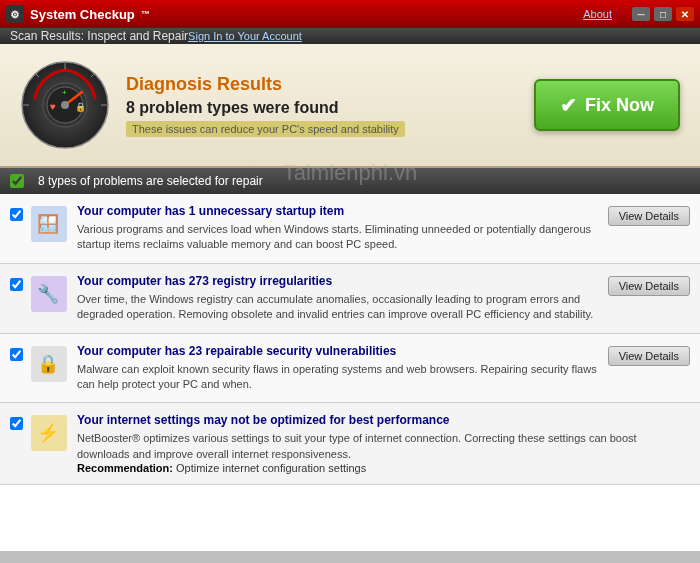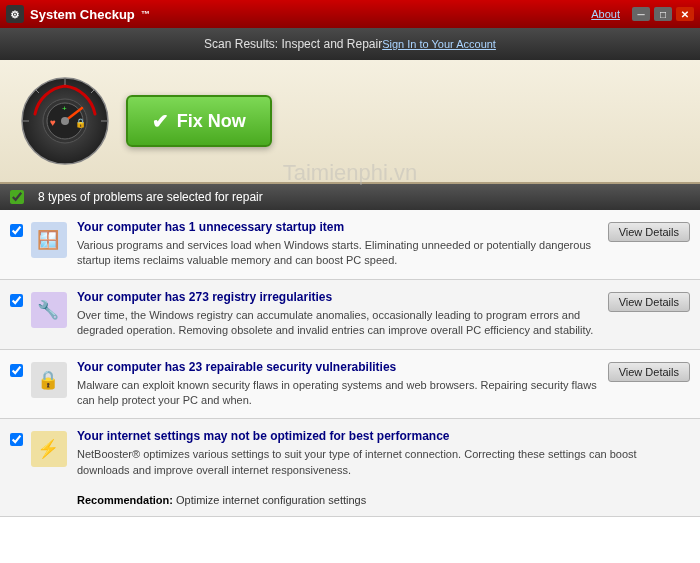--- a/index.html
+++ b/index.html
@@ -32,42 +32,42 @@
     .title-bar-right {
       display: flex;
       align-items: center;
       gap: 4px;
     }
     .title-about {
       color: #aad4ff;
       font-size: 11px;
       text-decoration: underline;
       cursor: pointer;
-      margin-right: 8px;
+      margin-right: 16px;
     }
     .win-btn {
       width: 18px; height: 14px;
       display: flex; align-items: center; justify-content: center;
       font-size: 10px;
       border-radius: 2px;
       cursor: pointer;
       color: white;
       font-weight: bold;
     }
     .win-btn-min { background: #666; }
     .win-btn-max { background: #666; }
     .win-btn-close { background: #cc2200; }
 
     
     .sub-header {
       background: linear-gradient(to bottom, #4a4a4a, #2a2a2a);
-      height: 32px;
-      display: flex;
-      align-items: center;
-      justify-content: center;
+      height: 16px;
+      display: flex;
+      align-items: center;
+      justify-content: flex-start;
       padding: 0 10px;
     }
     .sub-header-title {
       color: #e0e0e0;
       font-size: 12px;
     }
     .sign-in-link {
       color: #aad4ff;
       font-size: 11px;
       text-decoration: underline;
@@ -215,21 +215,21 @@
       padding: 3px 10px;
       font-size: 11px;
       cursor: pointer;
       color: #222;
       white-space: nowrap;
     }
 
     .recommendation {
       font-size: 11px;
       color: #333;
-      margin-top: 16px;
+      margin-top: 0;
     }
     .recommendation strong {
       font-weight: bold;
       color: #000;
     }
 
     
     .problems-list::-webkit-scrollbar { width: 14px; }
     .problems-list::-webkit-scrollbar-track { background: #e0e0e0; }
     .problems-list::-webkit-scrollbar-thumb { background: #aaa; border: 1px solid #888; border-radius: 2px; }
@@ -296,20 +296,25 @@
       <g stroke="#888" stroke-width="1">
         <line x1="45" y1="3" x2="45" y2="9"></line>
         <line x1="75" y1="13" x2="71" y2="17"></line>
         <line x1="87" y1="45" x2="81" y2="45"></line>
         <line x1="3" y1="45" x2="9" y2="45"></line>
         <line x1="15" y1="13" x2="19" y2="17"></line>
       </g>
     </svg>
   </div>
 
+  <div class="diag-content">
+    <div class="diag-title">Diagnosis Results</div>
+    <div class="diag-count">8 problem types were found</div>
+    <div class="diag-subtitle">These issues can reduce your PC's speed and stability</div>
+  </div>
 
   <button class="fix-now-btn">
     <span class="fix-check">✔</span>
     <span>Fix Now</span>
   </button>
 </div>
 
 <div class="problems-header">
   <input type="checkbox" class="header-checkbox" checked="" style="">
   <span class="problems-header-text">8 types of problems are selected for repair</span>

